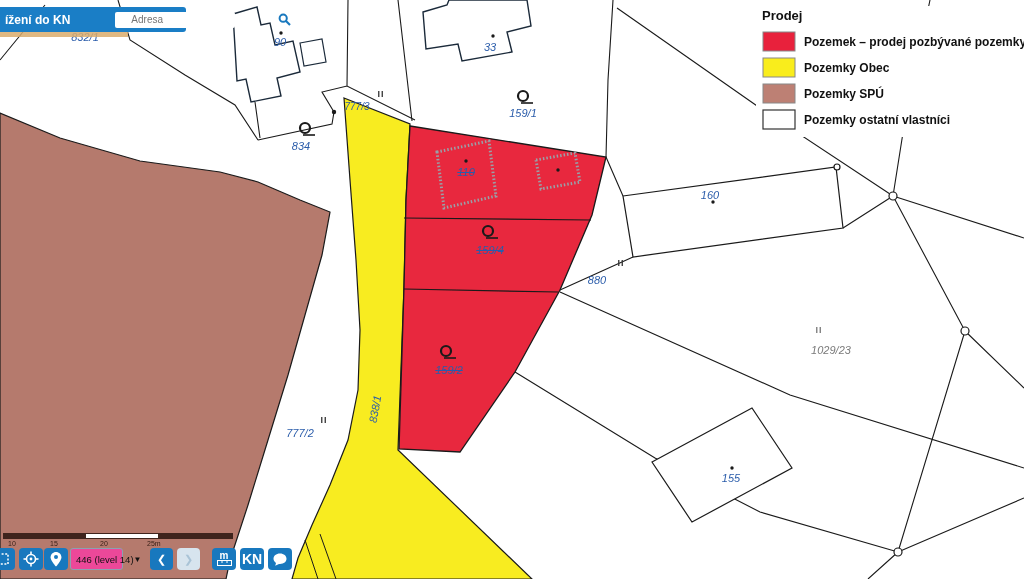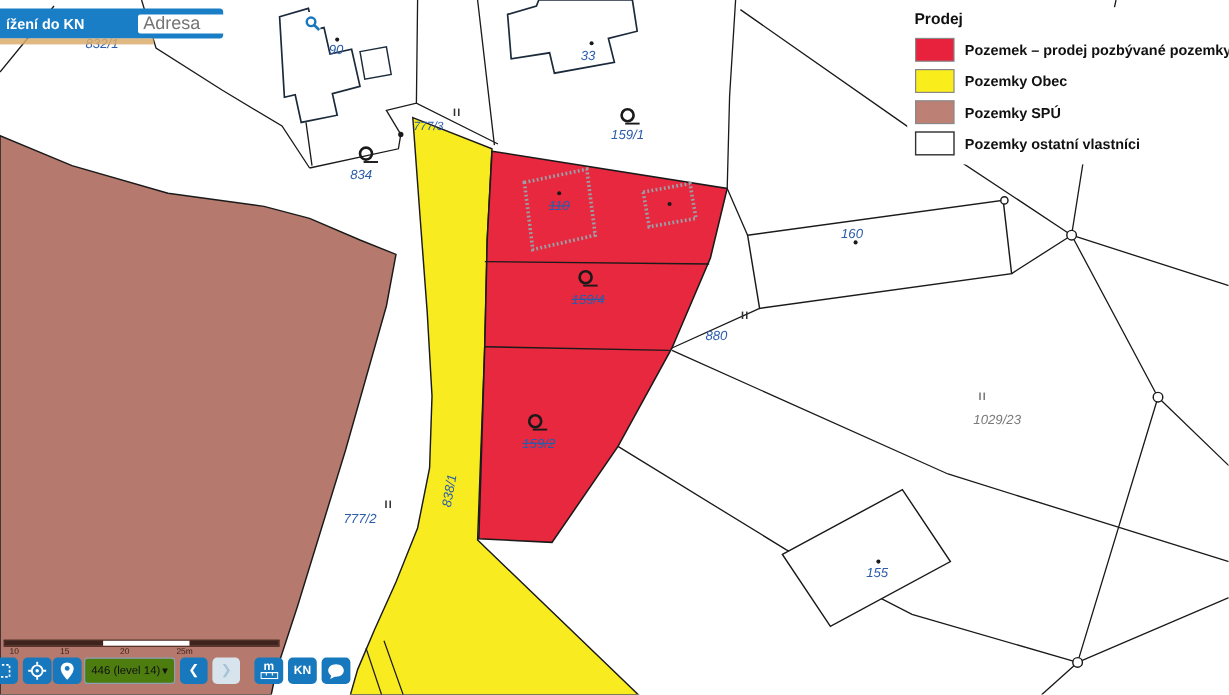--- a/index.html
+++ b/index.html
@@ -19,32 +19,32 @@
   #legend{position:absolute;left:756px;top:6px;width:266px;background:#fff;padding:2px 0 2px 6px;}
   #legend .title{font-weight:bold;font-size:13px;color:#111;margin-bottom:8px;}
   .leg-row{display:flex;align-items:center;margin-bottom:5px;height:21px;}
   .leg-row svg{flex:0 0 34px;margin-right:8px;}
   .leg-row .txt{font-weight:bold;font-size:12px;color:#111;white-space:nowrap;}
 
   
   #searchbar{position:absolute;left:0;top:7px;width:186px;height:25px;background:#1a7ec6;
              display:flex;align-items:center;border-radius:0 3px 3px 0;gap:40px;}
   #searchbar .cap{color:#fff;font-weight:bold;font-size:12px;padding:0 5px;white-space:nowrap;}
-  #searchbar input{width:88px;height:16px;border:none;border-radius:2px;font-size:15px;
-                   padding:0 4px;outline:none;color:#333;}
+  #searchbar input{width:88px;height:16px;border:none;border-radius:2px;font-size:10px;
+                   padding:0 16px;outline:none;color:#333;}
   #search-btn{width:20px;height:20px;margin-left:3px;background:#fff;border:none;border-radius:3px;
               display:flex;align-items:center;justify-content:center;cursor:pointer;padding:0;}
   #tanstrip{position:absolute;left:0;top:32px;width:128px;height:5px;background:#d9ab6c;opacity:.85;}
 
   
   .ctl-btn{position:absolute;top:548px;height:22px;width:24px;background:#1878be;border:none;
            border-radius:4px;color:#fff;display:flex;align-items:center;justify-content:center;
            cursor:pointer;padding:0;font-family:"Liberation Sans",sans-serif;}
   .ctl-btn.disabled{background:#d7e4ee;color:#a9c3d6;cursor:default;}
-  #level-select{position:absolute;left:70px;top:548px;width:76px;height:22px;background:#4d7c0f;
+  #level-select{position:absolute;left:70px;top:548px;width:53px;height:22px;background:#ec4899;
                 border:1px solid #8ba1b1;border-radius:3px;display:flex;align-items:center;
                 cursor:pointer;box-sizing:border-box;}
   #level-select .val{font-size:9.5px;color:#111;padding-left:5px;flex:1;white-space:nowrap;}
   #level-select .caret{font-size:8px;color:#111;padding-right:5px;}
   #scalebar{position:absolute;left:3px;top:533px;width:230px;height:6px;display:flex;
             border:1px solid #3f241d;box-sizing:border-box;}
   #scalebar .seg{height:100%;}
   .scale-labels{position:absolute;top:540px;font:7px "Liberation Sans",sans-serif;color:#3a2018;}
   .chev{font-size:11px;line-height:1;}
   .mword{font-weight:bold;font-size:10px;line-height:8px;}
@@ -238,21 +238,21 @@
     <div style="display:flex;flex-direction:column;align-items:center;">
       <span class="mword">m</span>
       <svg width="15" height="6" viewBox="0 0 15 6">
         <rect x="0.5" y="0.5" width="14" height="5" fill="none" stroke="#fff" stroke-width="1"></rect>
         <line x1="5" y1="0.5" x2="5" y2="3" stroke="#fff" stroke-width="1"></line>
         <line x1="10" y1="0.5" x2="10" y2="3" stroke="#fff" stroke-width="1"></line>
       </svg>
     </div>
   </button>
 
-  <button class="ctl-btn" style="left:240px;font-weight:bold;font-size:10px;">
+  <button class="ctl-btn" style="left:240px;font-weight:bold;font-size:14px;">
     <span>KN</span>
   </button>
 
   <button class="ctl-btn" style="left:268px;">
     <svg width="16" height="15" viewBox="0 0 16 15">
       <path d="M8,1.5 C4.1,1.5 1.5,3.9 1.5,6.8 c0,1.7 1,3.2 2.5,4.2 L3.2,13.8 L7,11.9 c0.3,0 0.7,0.1 1,0.1 c3.9,0 6.5,-2.4 6.5,-5.2 C14.5,3.9 11.9,1.5 8,1.5 z" fill="#fff"></path>
     </svg>
   </button>
 
 </div>

